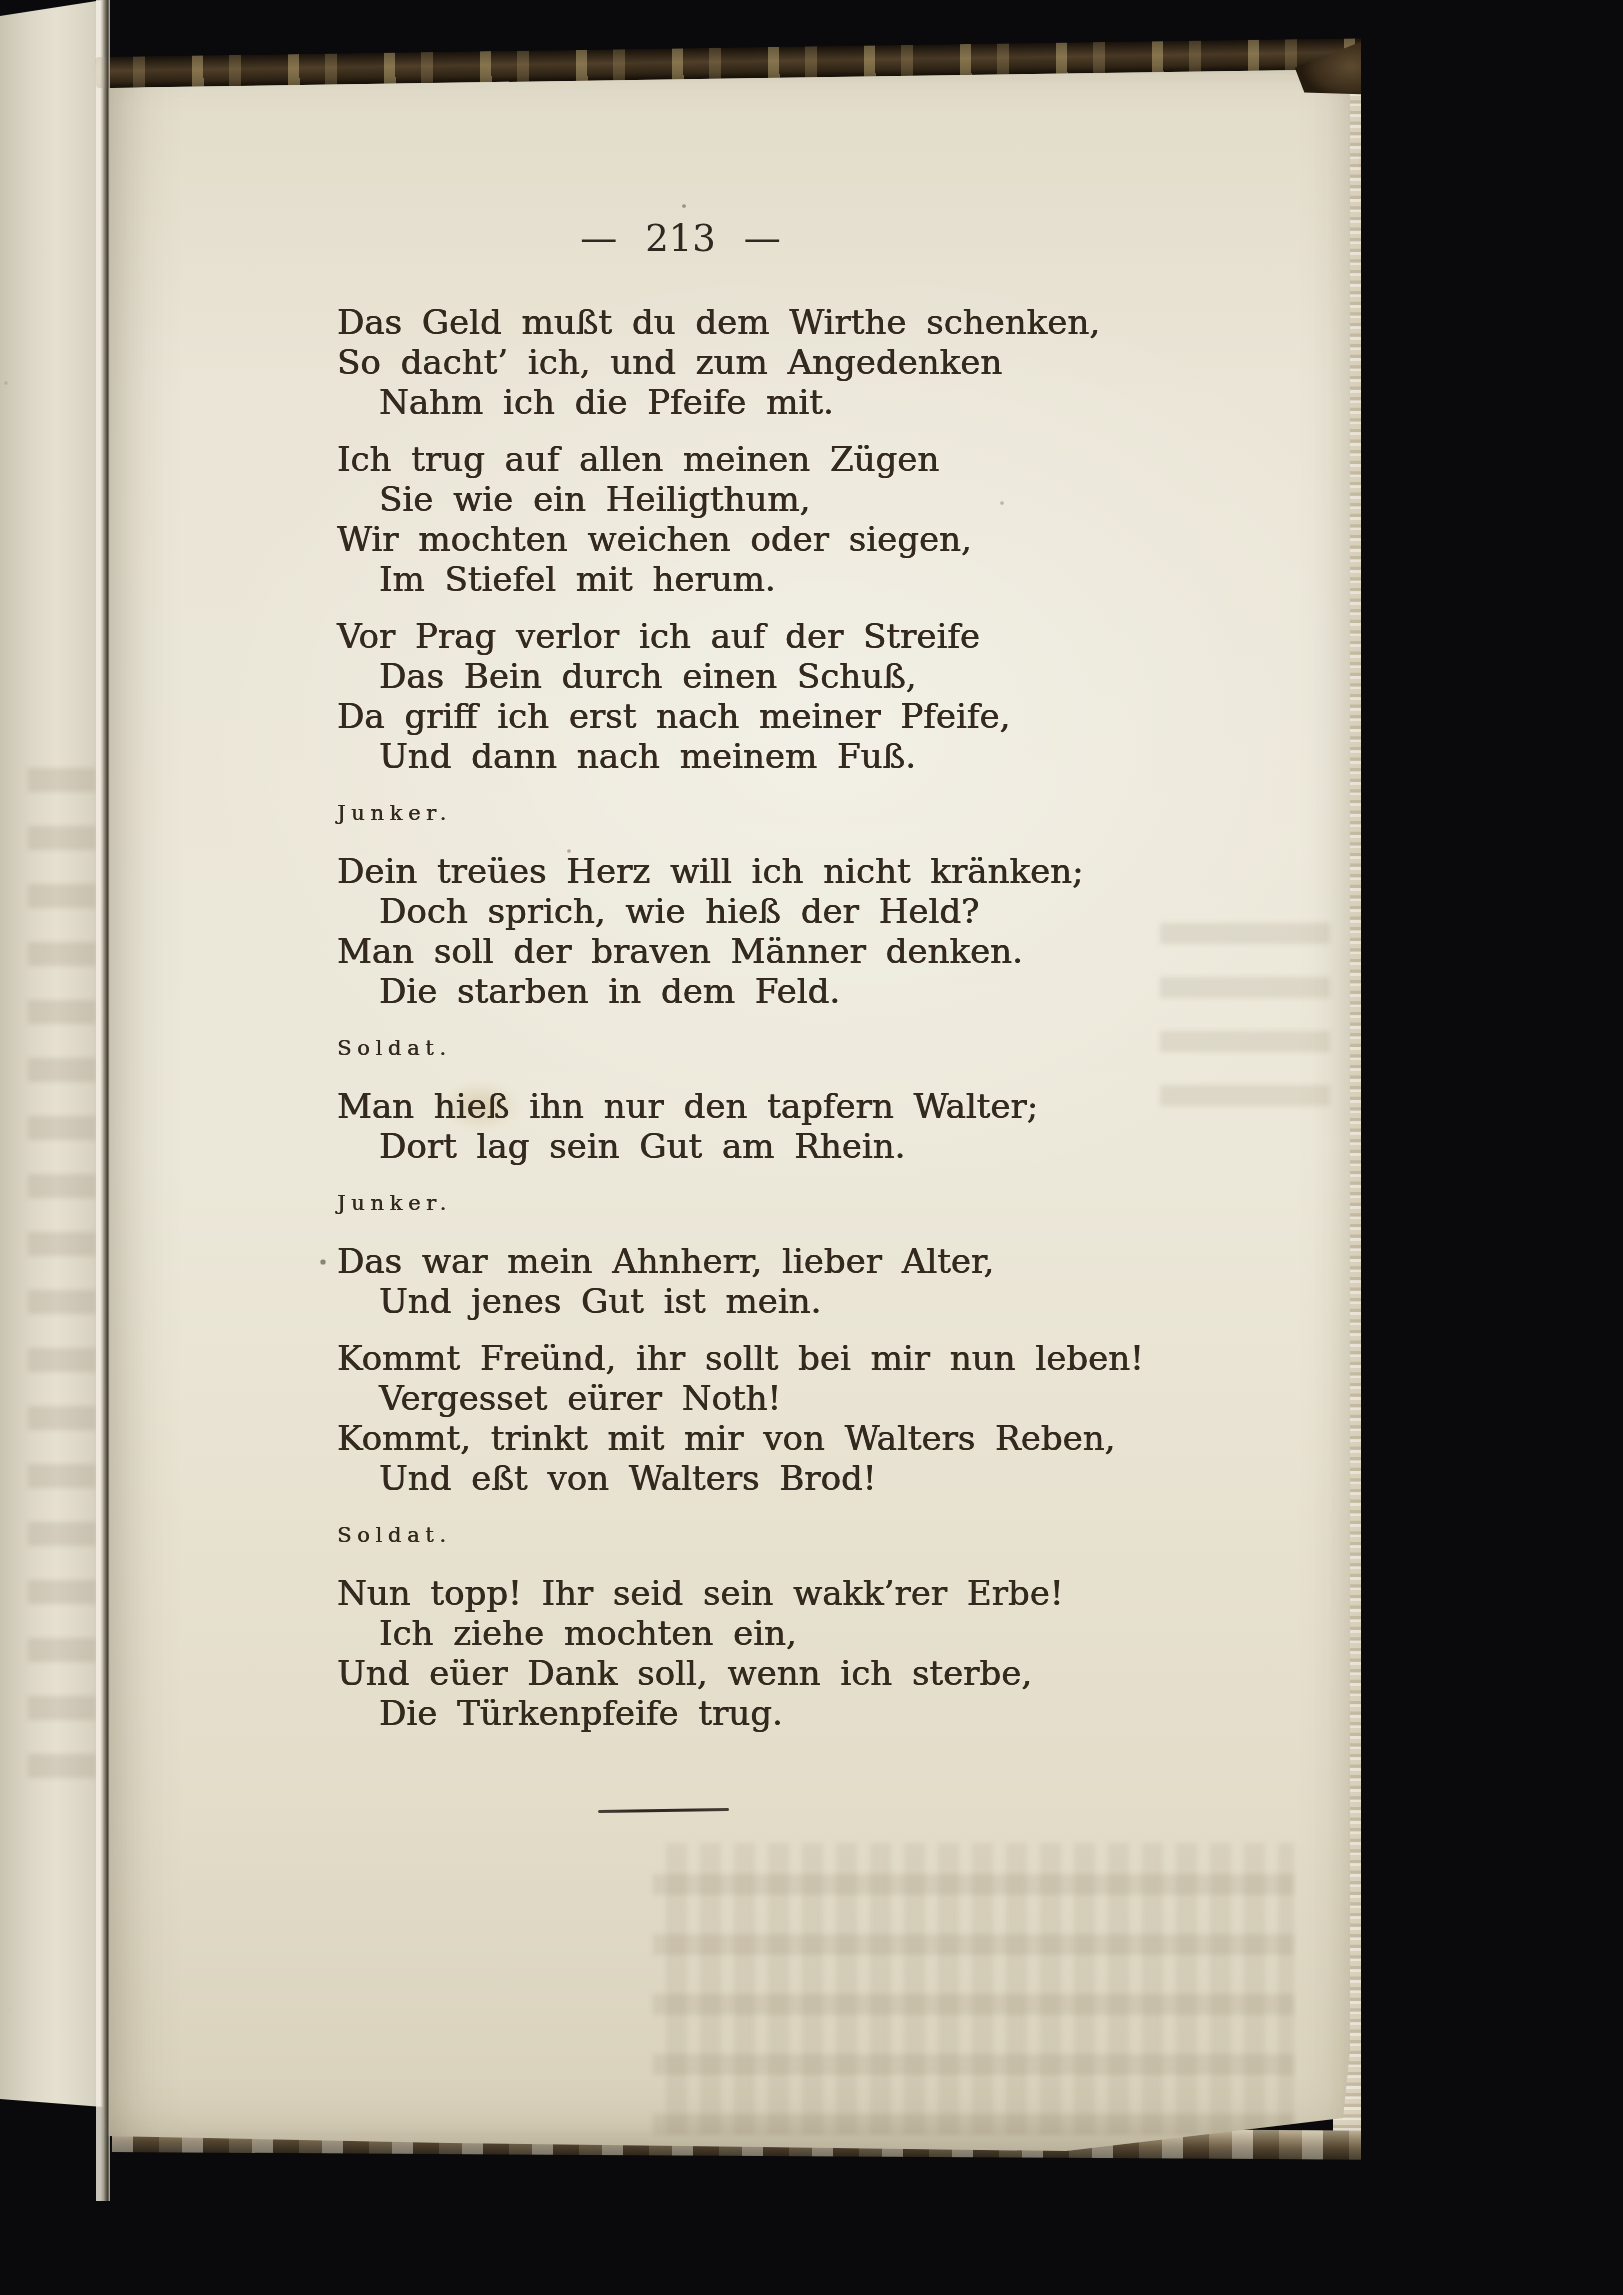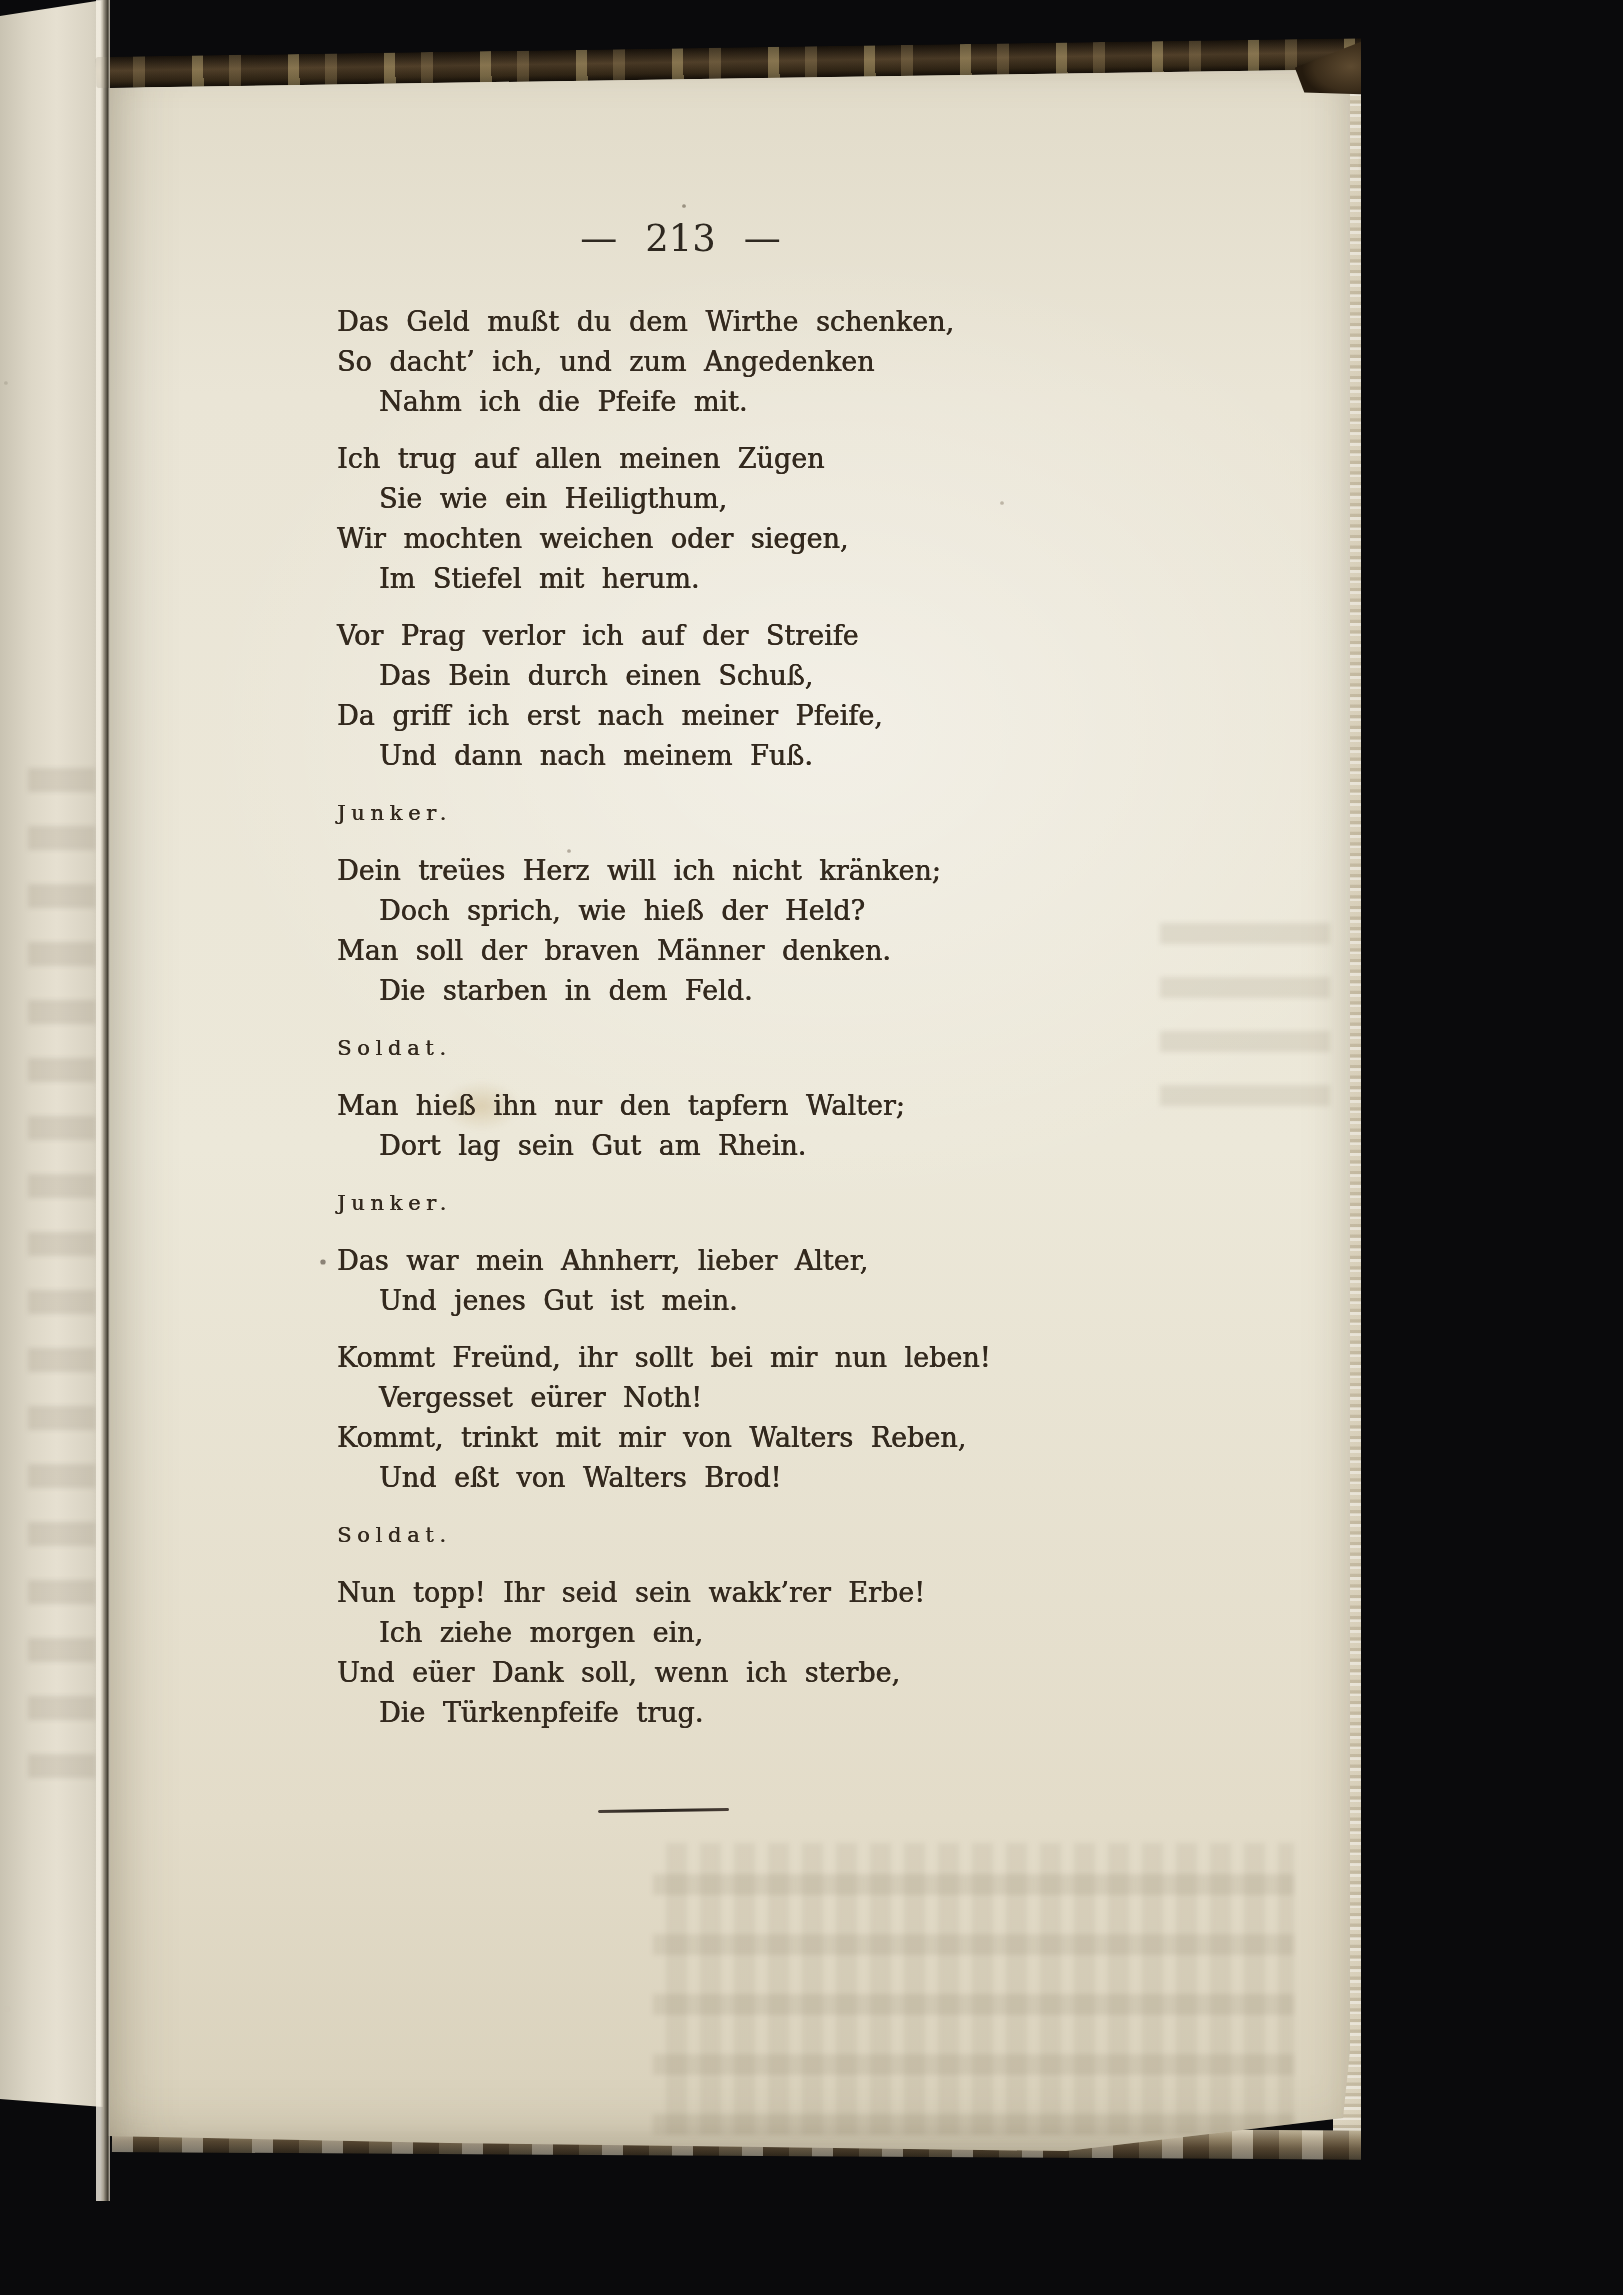--- a/index.html
+++ b/index.html
@@ -112,21 +112,21 @@
     text-align:center;font-size:37px;line-height:52px;color:#2e2820;
     transform:translateX(-22px);white-space:nowrap;
   }
   .page-number .dash-l{margin-right:28px;}
   .page-number .dash-r{margin-left:28px;}
   .poem{
     position:absolute;left:229px;top:242px;width:731px;color:#33291e;
   }
   .stanza{margin:0 0 17px 0;}
   .line{
-    font-size:27px;line-height:40px;white-space:nowrap;
+    font-size:34px;line-height:40px;white-space:nowrap;
     word-spacing:9px;letter-spacing:0px;
     text-shadow:0.4px 0 0 currentColor, -0.2px 0 0 rgba(51,41,30,.55);
   }
   .line.indent{padding-left:42px;}
   .heading{
     font-size:21px;line-height:40px;text-align:left;letter-spacing:5.7px;
     margin:4.9px 0 18px 0;color:#33291e;
     text-shadow:0.4px 0 0 currentColor;
   }
   .end-rule{
@@ -196,21 +196,21 @@
         </div>
         <div class="stanza">
           <div class="line">Kommt Freünd, ihr sollt bei mir nun leben!</div>
           <div class="line indent">Vergesset eürer Noth!</div>
           <div class="line">Kommt, trinkt mit mir von Walters Reben,</div>
           <div class="line indent">Und eßt von Walters Brod!</div>
         </div>
         <div class="heading">Soldat.</div>
         <div class="stanza">
           <div class="line">Nun topp! Ihr seid sein wakk’rer Erbe!</div>
-          <div class="line indent">Ich ziehe morgen ein,</div>
+          <div class="line indent">Ich ziehe mochten ein,</div>
           <div class="line">Und eüer Dank soll, wenn ich sterbe,</div>
           <div class="line indent">Die Türkenpfeife trug.</div>
         </div>
         <div class="end-rule"></div>
     </div>
   </div>
 
   <div class="cover-top-edge"></div>
   <div class="cover-corner"></div>
   <div class="gutter-line"></div>

